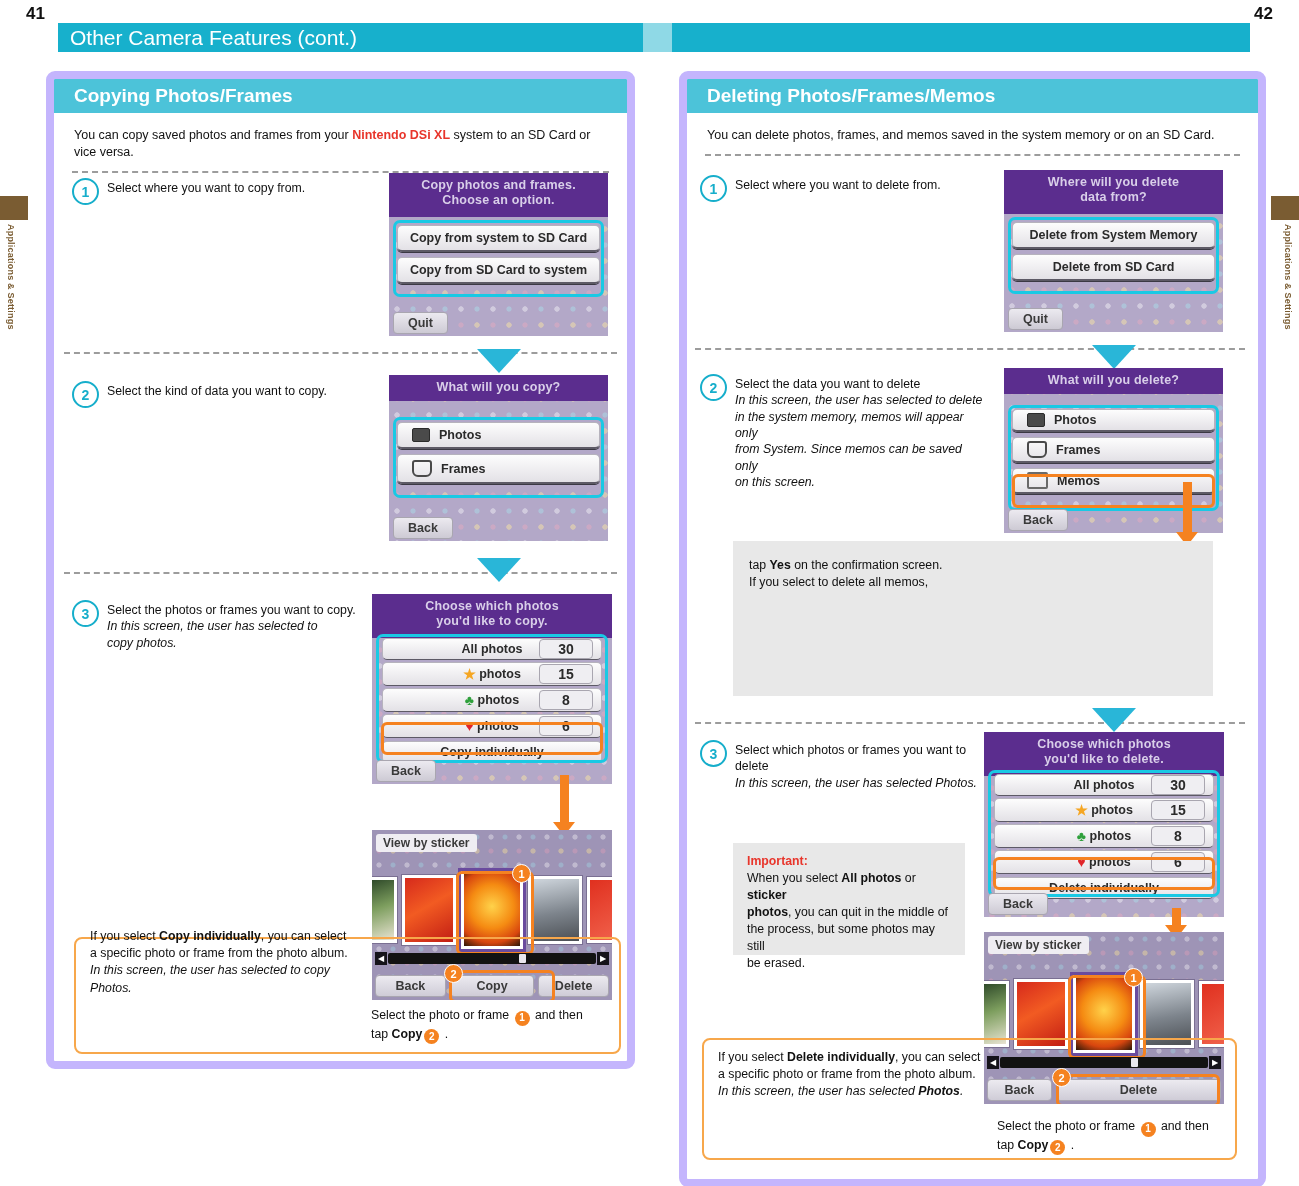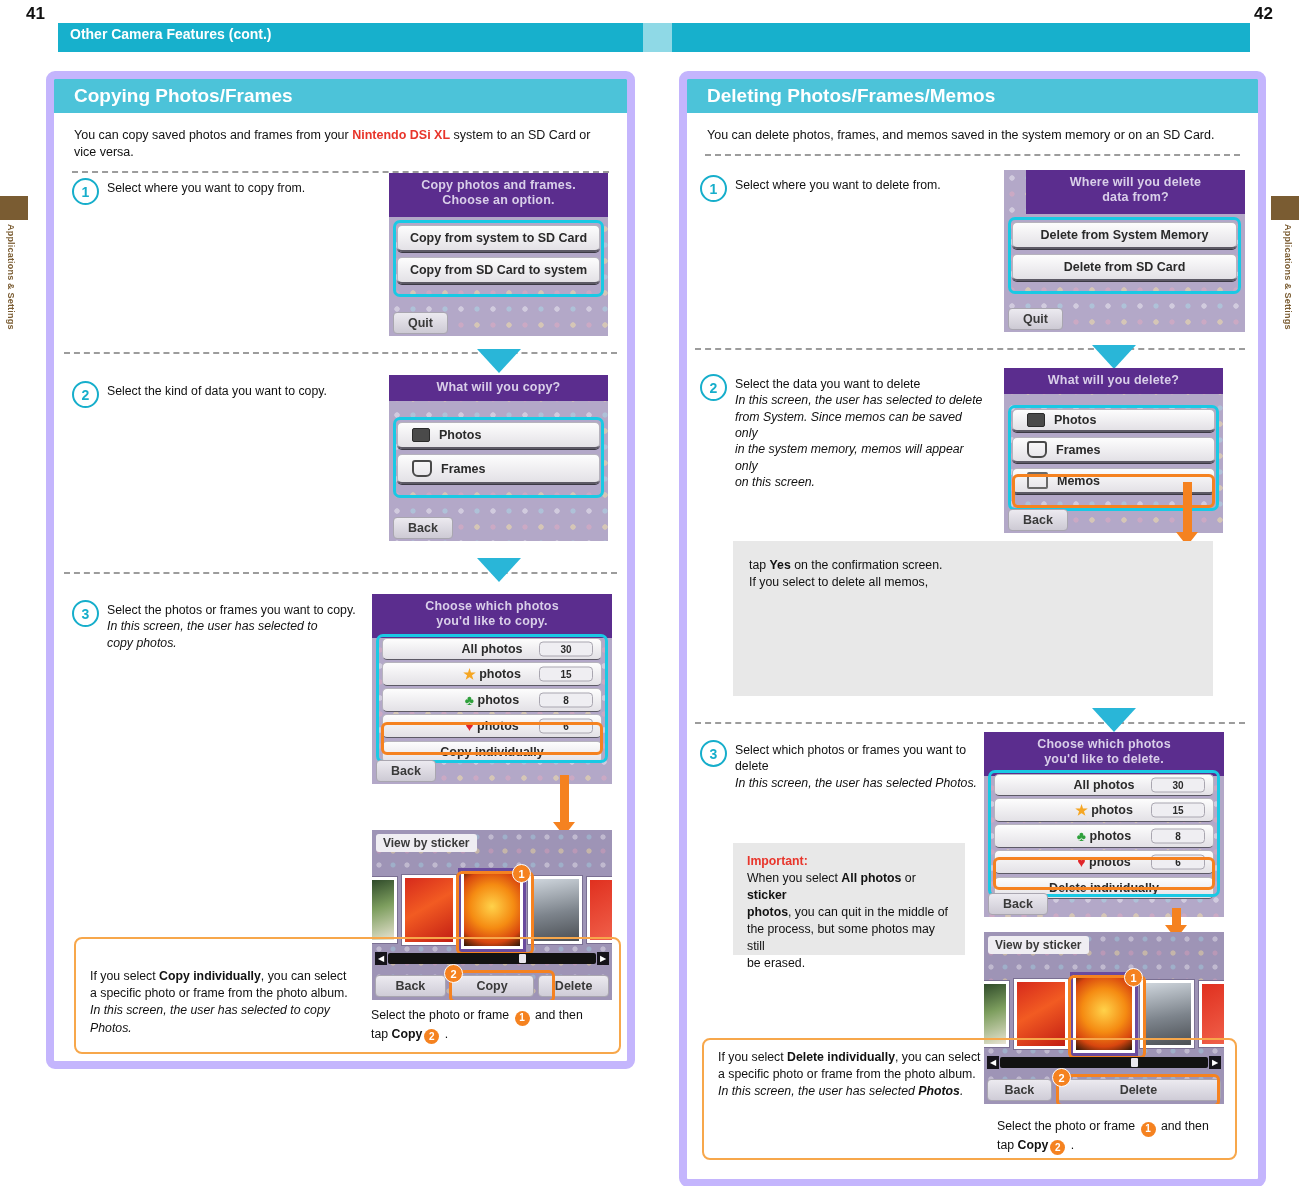--- a/index.html
+++ b/index.html
@@ -23,21 +23,21 @@
     writing-mode:vertical-rl;letter-spacing:.2px;white-space:nowrap;}
   .sidelabel.l{left:6px;top:224px;}
   .sidelabel.r{right:6px;top:224px;}
 
   
   .chapbar{position:absolute;height:29px;background:#17b0cc;}
   .chapbar.left{left:58px;top:23px;width:585px;}
   .chapbar.leftcap{left:643px;top:23px;width:16px;background:#8fd9e6;}
   .chapbar.rightcap{left:658px;top:23px;width:14px;background:#8fd9e6;}
   .chapbar.right{left:672px;top:23px;width:578px;}
-  .chaptitle{position:absolute;left:70px;top:26px;font-size:14px;font-weight:bold;color:#fff;}
+  .chaptitle{position:absolute;left:70px;top:26px;font-size:21px;font-weight:normal;color:#fff;}
 
   
   .panel{position:absolute;border:8px solid #c4b5fd;border-radius:9px;background:#fff;overflow:hidden;}
   .panel.left{left:46px;top:71px;width:573px;height:982px;}
   .panel.right{left:679px;top:71px;width:571px;height:1100px;}
   .panelhead{height:34px;background:#4cc3d9;display:flex;align-items:center;padding-left:20px;}
   .panelhead span{font-size:19px;font-weight:bold;color:#fff;}
   .intro{padding:14px 20px 0 20px;font-size:12.5px;color:#111;line-height:1.35;}
   .intro .red{color:#e8352b;font-weight:bold;}
   .dash{margin:10px 18px 0 18px;border-top:2px dashed #9c9c9c;}
@@ -64,21 +64,21 @@
   .ds .title.tall{padding-bottom:9px;}
   .btnlist{position:absolute;left:8px;right:8px;}
   .dsbtn{background:linear-gradient(#fdfdfd,#e3e1e6);
     border:1px solid #b6b3bd;border-bottom:2px solid #5d5a66;border-radius:5px;
     text-align:center;font-size:12.5px;font-weight:bold;color:#2a2a2a;
     padding:5px 4px;margin-bottom:5px;box-shadow:0 1px 0 #3b3944;}
   .dsbtn.row{display:flex;align-items:center;gap:9px;padding-left:14px;text-align:left;}
   .dsbtn.cnt{display:flex;align-items:center;justify-content:center;position:relative;padding:3px 4px;margin-bottom:2px;border-bottom-width:1px;box-shadow:none;}
   .dsbtn.cnt .num{position:absolute;right:8px;top:50%;transform:translateY(-50%);
     background:#efeef2;border:1px solid #a9a6b0;border-radius:4px;
-    font-size:10px;width:52px;text-align:center;padding:1px 0;margin-left:28px;}
+    font-size:14px;width:52px;text-align:center;padding:1px 0;margin-left:28px;}
   .cyanring{position:absolute;border:3px solid #19c9e4;border-radius:7px;}
   .orangering{position:absolute;border:3px solid #f58220;border-radius:6px;}
   .footbtn{position:absolute;background:linear-gradient(#eceaf0,#cdcad4);
     border:1px solid #a9a6b0;border-radius:4px;font-size:12.5px;font-weight:bold;
     color:#3a3a3a;padding:3px 14px;}
   .icnbox{width:16px;height:12px;background:#4a4a4a;border:1px solid #2b2b2b;border-radius:2px;flex:0 0 auto;}
   .icnframe{width:16px;height:13px;border:2px solid #4a4a4a;border-radius:3px 3px 6px 6px;flex:0 0 auto;}
   .icnmemo{width:17px;height:11px;border:2px solid #6a6a6a;border-radius:2px;border-top-width:4px;flex:0 0 auto;}
   .star{color:#f5a623;font-size:14px;}
   .club{color:#2fa03c;font-size:14px;}
@@ -280,21 +280,21 @@
     <div class="albumfoot">
       <div style="flex:1;">Back</div>
       <div style="flex:1.2;">Copy</div>
       <div style="flex:1;">Delete</div>
     </div>
     <div class="orangering" style="left:77px;top:140px;width:100px;height:27px;"></div>
     <div class="numbadge" style="left:72px;top:134px;">2</div>
   </div>
 
   <div class="outlinebox" style="left:74px;top:937px;width:543px;height:113px;"></div>
-  <div class="plaintext" style="left:90px;top:968px;width:270px;">
+  <div class="plaintext" style="left:90px;top:928px;width:270px;">
     <div><span>If you select </span><b>Copy individually</b><span>, you can select</span></div>
     <div>a specific photo or frame from the photo album.</div>
     <div><i>In this screen, the user has selected to copy Photos.</i></div>
   </div>
   <div class="plaintext" style="left:371px;top:1007px;width:240px;">
     <div><span>Select the photo or frame </span><span class="inlinebadge">1</span><span> and then</span></div>
     <div><span>tap </span><b>Copy</b><span class="inlinebadge">2</span><span> .</span></div>
   </div>
 
   <div class="panel right">
@@ -305,21 +305,21 @@
     <div class="dash"></div>
   </div>
 
   <div class="step" style="left:700px;top:175px;width:300px;">
     <div class="bullet">1</div>
     <div class="steptext">
       <div>Select where you want to delete from.</div>
     </div>
   </div>
 
-  <div class="ds" style="left:1004px;top:170px;width:219px;height:162px;padding-left:22px;">
+  <div class="ds" style="left:1004px;top:170px;width:219px;height:162px;">
     <div class="title tall">
       <div>Where will you delete</div>
       <div>data from?</div>
     </div>
     <div class="btnlist" style="top:52px;">
       <div class="dsbtn">Delete from System Memory</div>
       <div class="dsbtn">Delete from SD Card</div>
     </div>
     <div class="cyanring" style="left:4px;top:47px;right:4px;height:71px;"></div>
     <div class="footbtn" style="left:4px;bottom:2px;">Quit</div>
@@ -328,22 +328,22 @@
   <div class="dashsep" style="left:695px;top:348px;width:550px;"></div>
   <svg style="position:absolute;left:1092px;top:343px;" width="44" height="26">
     <polygon points="0,2 44,2 22,26" fill="#29b6d8"></polygon>
   </svg>
 
   <div class="step" style="left:700px;top:374px;width:285px;">
     <div class="bullet">2</div>
     <div class="steptext">
       <div>Select the data you want to delete</div>
       <div><i>In this screen, the user has selected to delete</i></div>
+      <div><i>in the system memory, memos will appear only</i></div>
       <div><i>from System. Since memos can be saved only</i></div>
-      <div><i>in the system memory, memos will appear only</i></div>
       <div><i>on this screen.</i></div>
     </div>
   </div>
 
   <div class="ds" style="left:1004px;top:368px;width:219px;height:165px;">
     <div class="title">
       <div>What will you delete?</div>
     </div>
     <div class="btnlist" style="top:41px;">
       <div class="dsbtn row" style="padding:3px 4px 3px 14px;">

